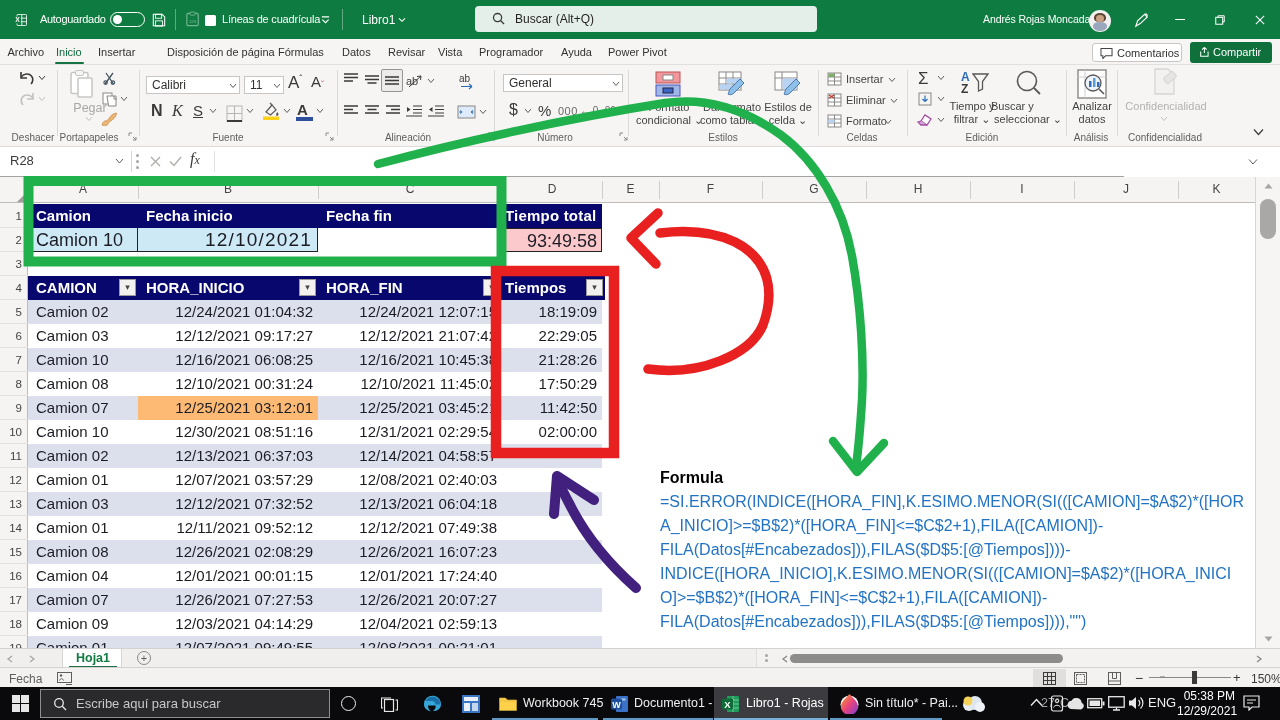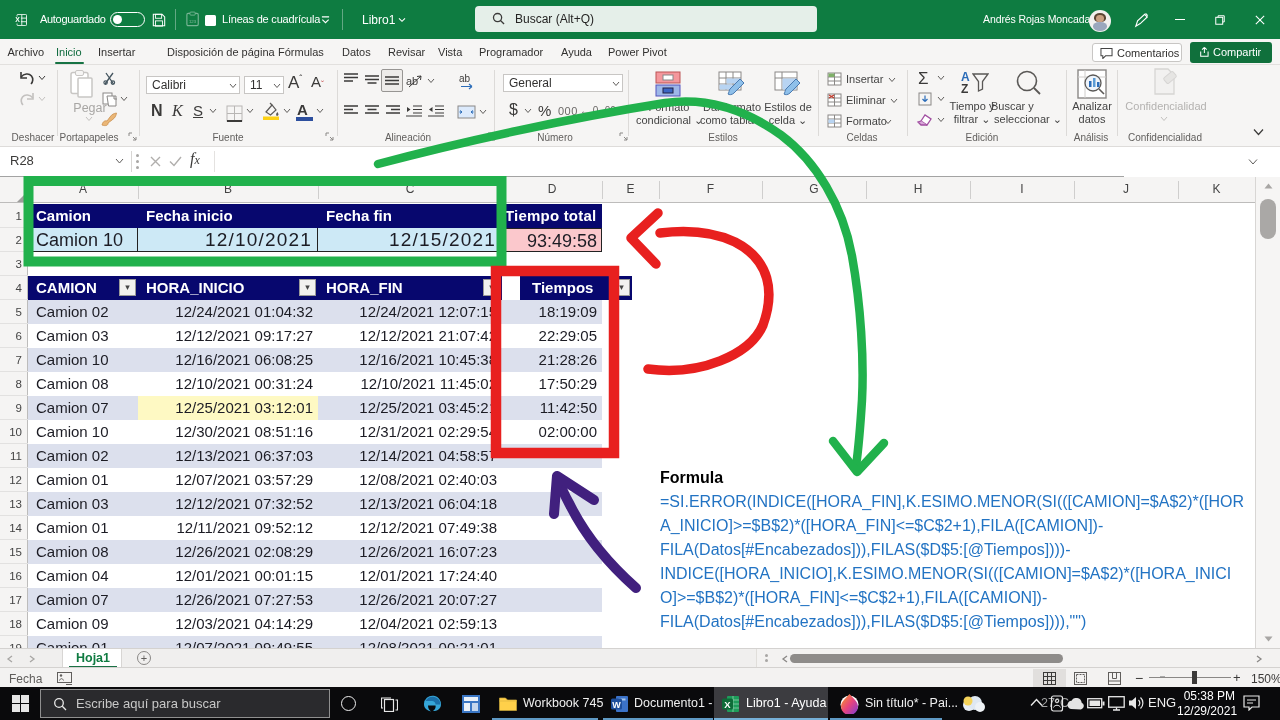--- a/index.html
+++ b/index.html
@@ -519,44 +519,43 @@
 <div class="rn" style="top:433px;">19</div>
 <div style="position:absolute;left:0;top:456px;width:28px;height:1px;background:#e2e1e0;"></div>
 </div>
 <div class="abs" id="sheet">
 <div class="cell hdrcell" style="left:0px;top:1px;width:110px;padding-left:8px;">Camion</div>
 <div class="cell hdrcell" style="left:110px;top:1px;width:180px;padding-left:8px;">Fecha inicio</div>
 <div class="cell hdrcell" style="left:290px;top:1px;width:184px;padding-left:8px;">Fecha fin</div>
 <div class="cell hdrcell" style="left:474px;top:1px;width:100px;padding-left:3px;letter-spacing:0.2px;">Tiempo total</div>
 <div class="cell " style="left:0px;top:25px;width:110px;background:#cde9f6;padding-left:7px;border-left:1px solid #222;border-bottom:1px solid #222;border-right:1px solid #222;font-size:18px;">Camion 10</div>
 <div class="cell rightal" style="left:110px;top:25px;width:180px;background:#cde9f6;padding-right:5px;border-bottom:1px solid #222;border-right:1px solid #222;font-size:19px;letter-spacing:1.2px;">12/10/2021</div>
-<div class="cell rightal" style="left:290px;top:25px;width:184px;background:#cde9f6;padding-right:5px;border-bottom:1px solid #222;border-right:1px solid #222;font-size:19px;letter-spacing:1.2px;">12/15/2021</div>
 <div class="cell rightal" style="left:474px;top:25px;width:100px;background:#fbc8cc;padding-right:4px;border-top:1px solid #222;border-bottom:1px solid #222;border-right:1px solid #222;font-size:18px;">93:49:58</div>
 <div class="cell hdrcell" style="left:0px;top:73px;width:110px;padding-left:8px;">CAMION<span class="fbtn">▾</span></div>
 <div class="cell hdrcell" style="left:110px;top:73px;width:180px;padding-left:8px;">HORA_INICIO<span class="fbtn">▾</span></div>
 <div class="cell hdrcell" style="left:290px;top:73px;width:184px;padding-left:8px;">HORA_FIN<span class="fbtn">▾</span></div>
-<div class="cell hdrcell" style="left:492px;top:73px;width:112px;padding-left:12px;">Tiempos<span class="fbtn">▾</span></div>
+<div class="cell hdrcell" style="left:465px;top:73px;width:112px;padding-left:12px;">Tiempos<span class="fbtn">▾</span></div>
 <div class="cell " style="left:0px;top:97px;width:110px;background:#dce0ed;padding-left:8px;">Camion 02</div>
 <div class="cell rightal" style="left:110px;top:97px;width:180px;background:#dce0ed;padding-right:5px;">12/24/2021 01:04:32</div>
 <div class="cell rightal" style="left:290px;top:97px;width:184px;background:#dce0ed;padding-right:5px;">12/24/2021 12:07:15</div>
 <div class="cell rightal" style="left:474px;top:97px;width:100px;background:#dce0ed;padding-right:5px;">18:19:09</div>
 <div class="cell " style="left:0px;top:121px;width:110px;background:#fff;padding-left:8px;">Camion 03</div>
 <div class="cell rightal" style="left:110px;top:121px;width:180px;background:#fff;padding-right:5px;">12/12/2021 09:17:27</div>
 <div class="cell rightal" style="left:290px;top:121px;width:184px;background:#fff;padding-right:5px;">12/12/2021 21:07:42</div>
 <div class="cell rightal" style="left:474px;top:121px;width:100px;background:#fff;padding-right:5px;">22:29:05</div>
 <div class="cell " style="left:0px;top:145px;width:110px;background:#dce0ed;padding-left:8px;">Camion 10</div>
 <div class="cell rightal" style="left:110px;top:145px;width:180px;background:#dce0ed;padding-right:5px;">12/16/2021 06:08:25</div>
 <div class="cell rightal" style="left:290px;top:145px;width:184px;background:#dce0ed;padding-right:5px;">12/16/2021 10:45:38</div>
 <div class="cell rightal" style="left:474px;top:145px;width:100px;background:#dce0ed;padding-right:5px;">21:28:26</div>
 <div class="cell " style="left:0px;top:169px;width:110px;background:#fff;padding-left:8px;">Camion 08</div>
 <div class="cell rightal" style="left:110px;top:169px;width:180px;background:#fff;padding-right:5px;">12/10/2021 00:31:24</div>
 <div class="cell rightal" style="left:290px;top:169px;width:184px;background:#fff;padding-right:5px;">12/10/2021 11:45:02</div>
 <div class="cell rightal" style="left:474px;top:169px;width:100px;background:#fff;padding-right:5px;">17:50:29</div>
 <div class="cell " style="left:0px;top:193px;width:110px;background:#dce0ed;padding-left:8px;">Camion 07</div>
-<div class="cell rightal" style="left:110px;top:193px;width:180px;background:#fef9c3;padding-right:5px;">12/25/2021 03:12:01</div>
+<div class="cell rightal" style="left:110px;top:193px;width:180px;background:#fdba74;padding-right:5px;">12/25/2021 03:12:01</div>
 <div class="cell rightal" style="left:290px;top:193px;width:184px;background:#dce0ed;padding-right:5px;">12/25/2021 03:45:21</div>
 <div class="cell rightal" style="left:474px;top:193px;width:100px;background:#dce0ed;padding-right:5px;">11:42:50</div>
 <div class="cell " style="left:0px;top:217px;width:110px;background:#fff;padding-left:8px;">Camion 10</div>
 <div class="cell rightal" style="left:110px;top:217px;width:180px;background:#fff;padding-right:5px;">12/30/2021 08:51:16</div>
 <div class="cell rightal" style="left:290px;top:217px;width:184px;background:#fff;padding-right:5px;">12/31/2021 02:29:54</div>
 <div class="cell rightal" style="left:474px;top:217px;width:100px;background:#fff;padding-right:5px;">02:00:00</div>
 <div class="cell " style="left:0px;top:241px;width:110px;background:#dce0ed;padding-left:8px;">Camion 02</div>
 <div class="cell rightal" style="left:110px;top:241px;width:180px;background:#dce0ed;padding-right:5px;">12/13/2021 06:37:03</div>
 <div class="cell rightal" style="left:290px;top:241px;width:184px;background:#dce0ed;padding-right:5px;">12/14/2021 04:58:57</div>
 <div class="cell rightal" style="left:474px;top:241px;width:100px;background:#dce0ed;padding-right:5px;"></div>
@@ -706,21 +705,21 @@
   </svg>
   <div class="abs" style="left:634px;top:9px;font-size:12.5px;color:#f0f0f0;">Documento1 - ...</div>
 
   <div class="abs" style="left:714px;top:0;width:114px;height:33px;background:#3c3c40;"></div>
   <svg class="abs" style="left:722px;top:8px;" width="18" height="18" viewBox="0 0 18 18">
     <rect x="5" y="1" width="12" height="16" rx="1" fill="#1e9c5a"></rect>
     <path d="M5 5 h12 M5 9 h12 M5 13 h12 M11 1 v16" stroke="#9fd6b8" stroke-width="0.7"></path>
     <rect x="0" y="3.5" width="11" height="11" rx="1.5" fill="#0e6b38"></rect>
     <text x="5.5" y="12.5" font-size="9.5" fill="#fff" font-weight="bold" text-anchor="middle" font-family="Liberation Sans">X</text>
   </svg>
-  <div class="abs" style="left:746px;top:9px;font-size:12.5px;color:#fff;">Libro1 - Ayuda</div>
+  <div class="abs" style="left:746px;top:9px;font-size:12.5px;color:#fff;">Libro1 - Rojas</div>
 
   <svg class="abs" style="left:840px;top:7px;" width="19" height="20" viewBox="0 0 19 20">
     <circle cx="9.5" cy="10.5" r="9" fill="#fff"></circle>
     <path d="M9.5 0 C13 4 18 7.5 18 12.5 A8.5 8.5 0 0 1 1 12.5 C1 7.5 6 4 9.5 0 Z" fill="url(#pg)"></path>
     <defs>
         <linearGradient id="pg" x1="0" y1="0" x2="1" y2="1">
       <stop offset="0" stop-color="#f6a21c"></stop>
           <stop offset="0.5" stop-color="#e8447c"></stop>
           <stop offset="1" stop-color="#7a3bd8"></stop>
     </linearGradient>

